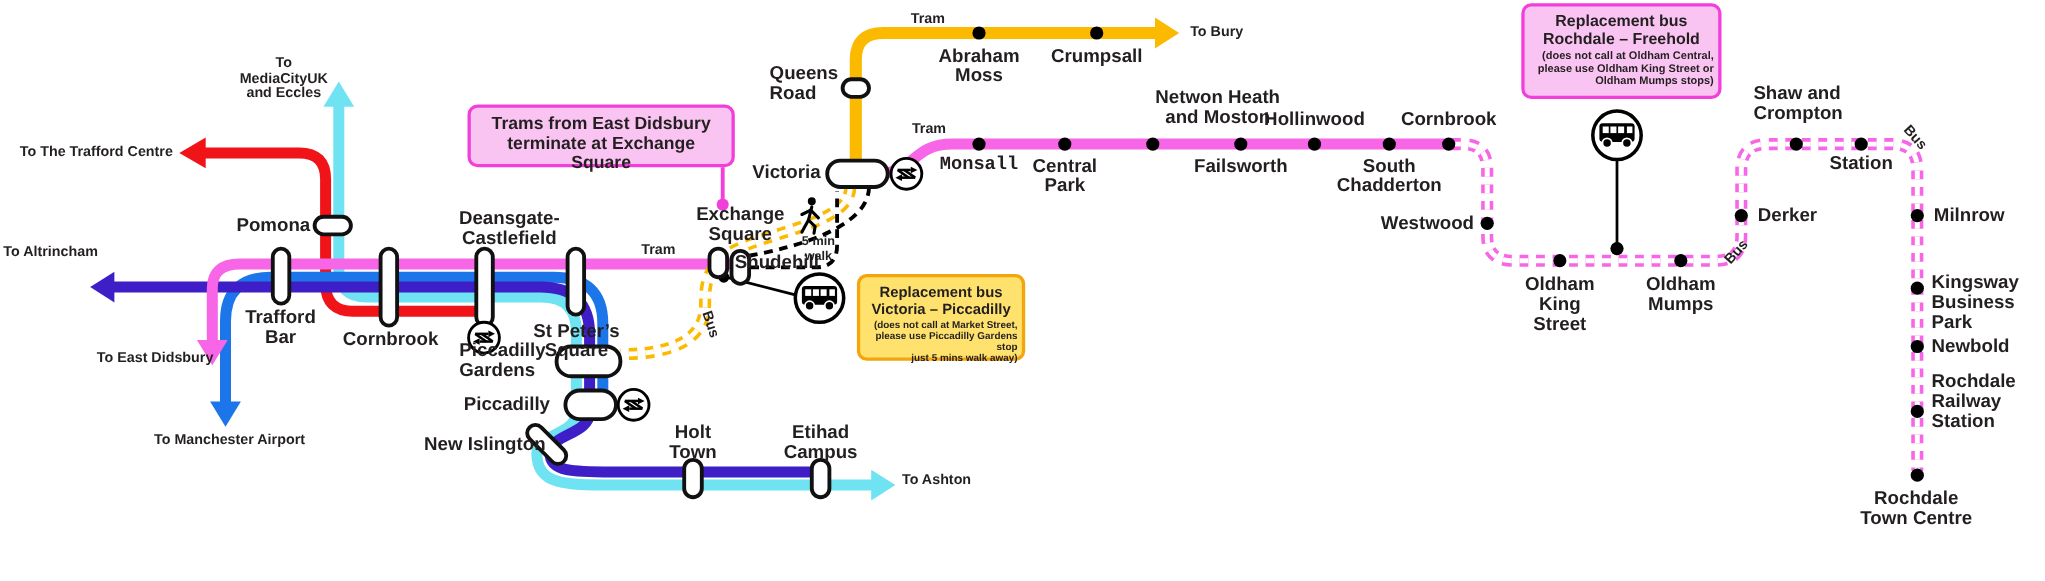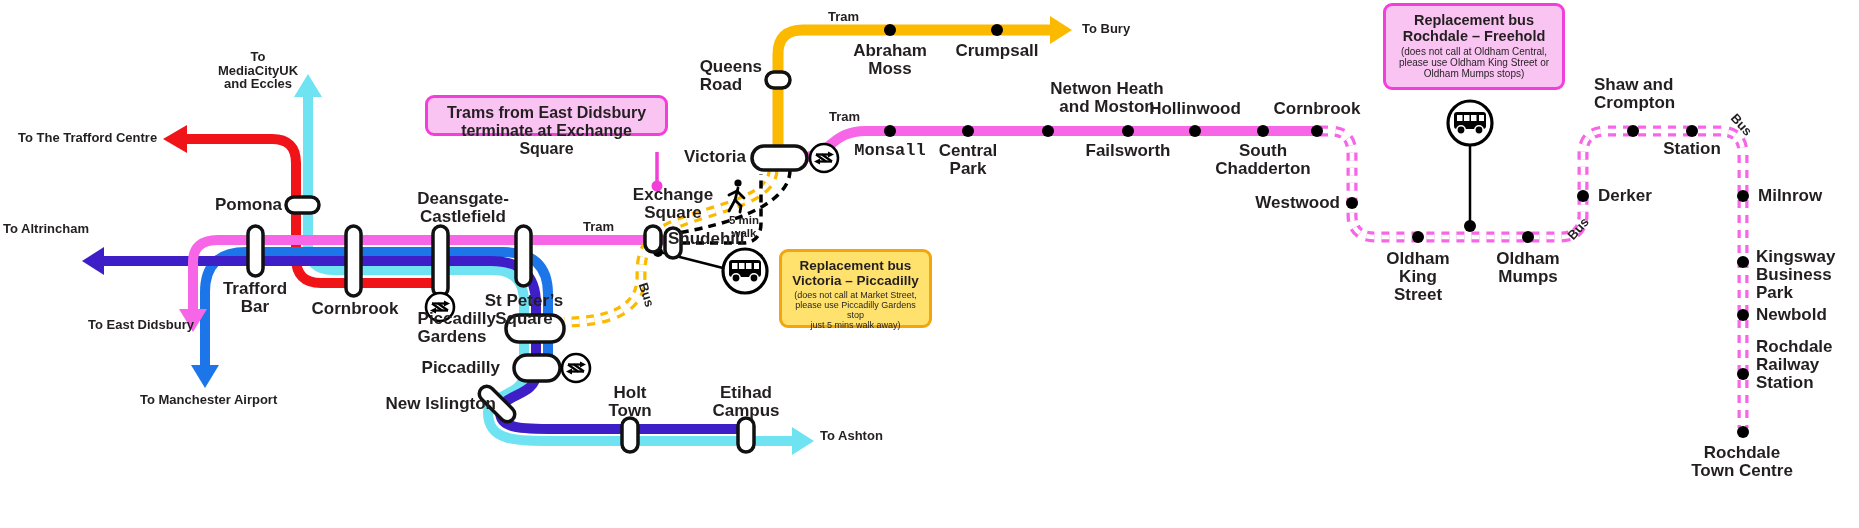--- a/index.html
+++ b/index.html
@@ -10,21 +10,21 @@
   .lbl{font-size:17px;}
   .term{font-size:13px;}
   .mode{font-size:13px;}
   .tiny{font-size:11.5px;line-height:1.1;}
   .c{transform:translateX(-50%);text-align:center;}
   .r{text-align:left;}
   .box{position:absolute;border-radius:9px;text-align:center;box-sizing:border-box;padding:6px 4px 5px 4px;}
   .box-pink{background:#FAC4F2;border:3.5px solid #F23FDA;}
   .box-yellow{background:#FFE26E;border:3.5px solid #F2A50C;}
   .box-title{font-weight:bold;white-space:pre-line;}
-  .box-note{font-weight:normal;white-space:pre-line;}
+  .box-note{font-weight:bold;white-space:pre-line;text-align:right;}
   .rot{transform-origin:center;}
 </style>
 </head>
 <body>
 
 <div id="map">
 
 <svg id="rails" width="1859" height="528" viewBox="0 0 1859 528">
 
   <g>
@@ -264,21 +264,21 @@
 <div class="lbl" style="left:668px;top:230px;">Shudehill</div>
 <div class="lbl r" style="right:1363px;top:310px;">Piccadilly
 Gardens</div>
 <div class="lbl r" style="right:1359px;top:359px;">Piccadilly</div>
 <div class="lbl r" style="right:1363px;top:395px;">New Islington</div>
 <div class="lbl c" style="left:630px;top:384px;">Holt
 Town</div>
 <div class="lbl c" style="left:746px;top:384px;">Etihad
 Campus</div>
 
-<div class="box box-pink" style="left:425px;top:95px;width:243px;height:41px;">
+<div class="box box-pink" style="left:425px;top:95px;width:243px;height:57px;">
   <div class="box-title" style="font-size:16px;">Trams from East Didsbury
 terminate at Exchange Square</div>
 </div>
 
 <div class="box box-yellow" style="left:779px;top:249px;width:153px;height:79px;">
   <div class="box-title" style="font-size:13.5px;">Replacement bus
 Victoria – Piccadilly</div>
   <div class="box-note" style="font-size:9px;margin-top:2px;">(does not call at Market Street,
 please use Piccadilly Gardens stop
 just 5 mins walk away)</div>

